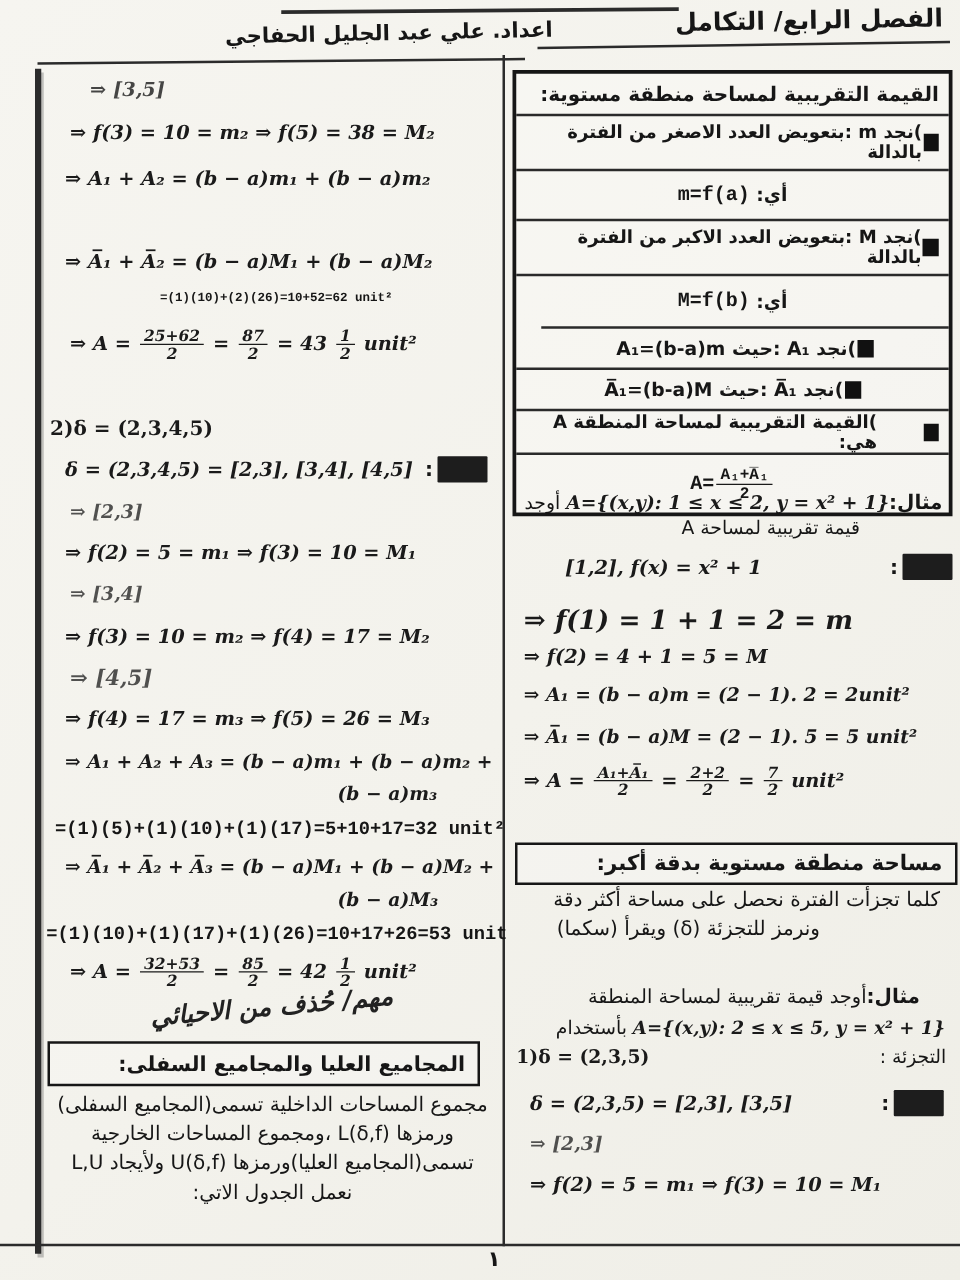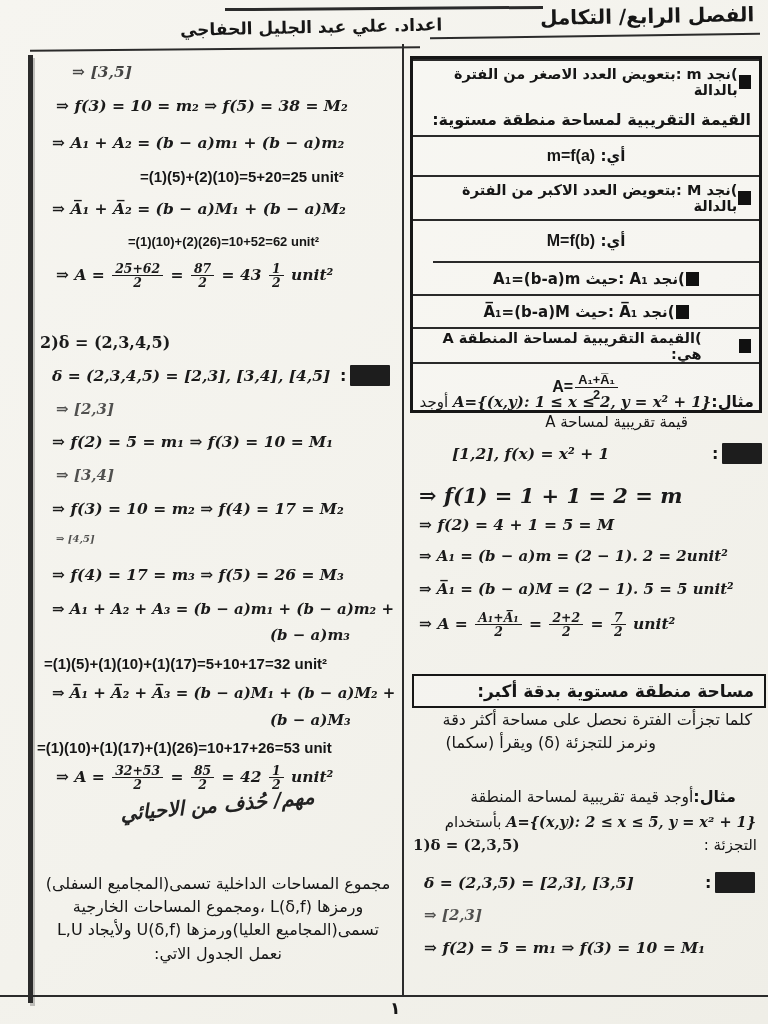--- a/index.html
+++ b/index.html
@@ -4,21 +4,21 @@
 <style>
   html,body{margin:0;padding:0;}
   .page{
     position:relative; width:768px; height:1024px; overflow:hidden;
     background:linear-gradient(135deg,#f6f5f0 0%,#f3f2ec 55%,#efeee7 100%);
     font-family:"DejaVu Sans",sans-serif; color:#161616;
   }
   .abs{position:absolute;}
   .ar{direction:rtl; unicode-bidi:plaintext;}
   .math{font-family:"DejaVu Serif",serif; font-style:italic; font-weight:700; color:#1a1a1a; white-space:nowrap;}
-  .sansf{font-family:Liberation Sans, sans-serif; font-weight:700; white-space:nowrap;}
+  .sansf{font-family:Liberation Mono, monospace; font-weight:700; white-space:nowrap;}
   .bold{font-weight:700;}
   .ltr{direction:ltr; unicode-bidi:embed; display:inline-block;}
   .rule{background:#2b2b2b;}
   .frac{display:inline-block; vertical-align:-0.55em; text-align:center; font-size:0.8em; line-height:1.05; margin:0 2px;}
   .frac .fn{display:block; border-bottom:1.6px solid #1a1a1a; padding:0 3px;}
   .frac .fd{display:block;}
   .redact{display:inline-block; width:40px; height:21px; background:#1d1d1d; border-radius:1px;}
   .redact-sm{display:inline-block; width:13px; height:14px; background:#111; margin-left:1px; vertical-align:-2px;}
   .sol{display:flex; align-items:center; gap:4px; font-weight:700;}
   .tablebox{border:3px solid #161616; background:rgba(255,255,255,0.25);}
@@ -37,26 +37,26 @@
   <div class="abs rule" style="left:430px; top:35px; width:330px; height:2px; transform:rotate(-0.8deg);"></div>
   <div class="abs ar bold" style="left:180px; top:17px; font-size:17px; transform:rotate(-1.2deg);">اعداد. علي عبد الجليل الحفاجي</div>
   <div class="abs rule" style="left:30px; top:48px; width:390px; height:2px; transform:rotate(-0.5deg);"></div>
 
   <div class="abs rule" style="left:28px; top:55px; width:5px; height:948px; box-shadow:2px 3px 0 rgba(30,30,30,0.25);"></div>
   <div class="abs rule" style="left:402px; top:44px; width:2px; height:953px;"></div>
   <div class="abs rule" style="left:0px; top:995px; width:768px; height:2px;"></div>
   <div class="abs ar bold" style="left:390px; top:998px; font-size:17px;">١</div>
 
   <div class="abs tablebox ar" style="left:410px; top:56px; width:346px;">
+    <div class="trow" style="border-top:none; height:28px; font-size:16px;">
+      <span>القيمة التقريبية لمساحة منطقة مستوية:</span>
+    </div>
     <div class="trow" style="height:38px; font-size:14.5px;">
       <span class="redact-sm"></span>
       <span>)نجد m :بتعويض العدد الاصغر من الفترة بالدالة</span>
-    </div>
-    <div class="trow" style="border-top:none; height:28px; font-size:16px;">
-      <span>القيمة التقريبية لمساحة منطقة مستوية:</span>
     </div>
     <div class="trow center" style="height:34px;">
       <span>أي:</span>&nbsp;
       <span class="ltr sansf" style="font-size:16px;">m=f(a)</span>
     </div>
     <div class="trow" style="height:38px; font-size:14.5px;">
       <span class="redact-sm"></span>
       <span>)نجد M :بتعويض العدد الاكبر من الفترة بالدالة</span>
     </div>
     <div class="trow center" style="height:36px;">
@@ -131,23 +131,22 @@
     <span>:</span>
     <span class="redact"></span>
   </div>
   <div class="abs math" style="left:424px; top:873px; font-size:15.5px;">δ = (2,3,5) = [2,3], [3,5]</div>
   <div class="abs math" style="left:424px; top:906px; font-size:15px; opacity:0.75;">⇒ [2,3]</div>
   <div class="abs math" style="left:424px; top:938px; font-size:15.5px;">⇒ f(2) = 5 = m₁ ⇒ f(3) = 10 = M₁</div>
 
   <div class="abs math" style="left:72px; top:62px; font-size:15.5px; opacity:0.8;">⇒ [3,5]</div>
   <div class="abs math" style="left:56px; top:96px; font-size:15.5px;">⇒ f(3) = 10 = m₂ ⇒ f(5) = 38 = M₂</div>
   <div class="abs math" style="left:52px; top:133px; font-size:15.5px;">⇒ A₁ + A₂ = (b − a)m₁ + (b − a)m₂</div>
-  <div class="abs sansf" style="left:140px; top:168px; font-size:15px;">=(1)(5)+(2)(10)=5+20=25 unit²</div>
   <div class="abs math" style="left:52px; top:199px; font-size:15.5px;">⇒ A̅₁ + A̅₂ = (b − a)M₁ + (b − a)M₂</div>
-  <div class="abs sansf" style="left:128px; top:234px; font-size:13px;">=(1)(10)+(2)(26)=10+52=62 unit²</div>
+  <div class="abs sansf" style="left:128px; top:234px; font-size:10px;">=(1)(10)+(2)(26)=10+52=62 unit²</div>
   <div class="abs math" style="left:56px; top:262px; font-size:15.5px;">
     <span>⇒ A =</span>
     <span class="frac"><span class="fn">25+62</span><span class="fd">2</span></span>
     <span>=</span>
     <span class="frac"><span class="fn">87</span><span class="fd">2</span></span>
     <span>= 43</span>
     <span class="frac"><span class="fn">1</span><span class="fd">2</span></span>
     <span>unit²</span>
   </div>
 
@@ -155,35 +154,38 @@
 
   <div class="abs sol" style="left:340px; top:365px;">
     <span>:</span>
     <span class="redact"></span>
   </div>
   <div class="abs math" style="left:52px; top:366px; font-size:15.5px;">δ = (2,3,4,5) = [2,3], [3,4], [4,5]</div>
   <div class="abs math" style="left:56px; top:400px; font-size:15px; opacity:0.75;">⇒ [2,3]</div>
   <div class="abs math" style="left:52px; top:432px; font-size:15.5px;">⇒ f(2) = 5 = m₁ ⇒ f(3) = 10 = M₁</div>
   <div class="abs math" style="left:56px; top:466px; font-size:15px; opacity:0.75;">⇒ [3,4]</div>
   <div class="abs math" style="left:52px; top:499px; font-size:15.5px;">⇒ f(3) = 10 = m₂ ⇒ f(4) = 17 = M₂</div>
-  <div class="abs math" style="left:56px; top:533px; font-size:10px; opacity:0.75;">⇒ [4,5]</div>
+  <div class="abs math" style="left:56px; top:533px; font-size:17px; opacity:0.75;">⇒ [4,5]</div>
   <div class="abs math" style="left:52px; top:565px; font-size:15.5px;">⇒ f(4) = 17 = m₃ ⇒ f(5) = 26 = M₃</div>
   <div class="abs math" style="left:52px; top:600px; font-size:15px;">⇒ A₁ + A₂ + A₃ = (b − a)m₁ + (b − a)m₂ +</div>
   <div class="abs math" style="left:270px; top:626px; font-size:15px;">(b − a)m₃</div>
   <div class="abs sansf" style="left:44px; top:655px; font-size:15px;">=(1)(5)+(1)(10)+(1)(17)=5+10+17=32 unit²</div>
   <div class="abs math" style="left:52px; top:684px; font-size:15px;">⇒ A̅₁ + A̅₂ + A̅₃ = (b − a)M₁ + (b − a)M₂ +</div>
   <div class="abs math" style="left:270px; top:711px; font-size:15px;">(b − a)M₃</div>
   <div class="abs sansf" style="left:37px; top:739px; font-size:15px;">=(1)(10)+(1)(17)+(1)(26)=10+17+26=53 unit</div>
   <div class="abs math" style="left:56px; top:764px; font-size:15.5px;">
     <span>⇒ A =</span>
     <span class="frac"><span class="fn">32+53</span><span class="fd">2</span></span>
     <span>=</span>
     <span class="frac"><span class="fn">85</span><span class="fd">2</span></span>
     <span>= 42</span>
     <span class="frac"><span class="fn">1</span><span class="fd">2</span></span>
     <span>unit²</span>
   </div>
 
   <div class="abs ar hw" style="left:120px; top:793px; font-size:20px; transform:rotate(-5deg);">مهم/ حُذف من الاحيائي</div>
 
+  <div class="abs boxed ar" style="left:38px; top:833px; width:322px; height:28px; font-size:16.5px;">
+    <span>المجاميع العليا والمجاميع السفلى:</span>
+  </div>
   <div class="abs ar" style="left:44px; top:872px; width:348px; font-size:16px; line-height:1.45; text-align:center;">مجموع المساحات الداخلية تسمى(المجاميع السفلى) ورمزها L(δ,f) ،ومجموع المساحات الخارجية تسمى(المجاميع العليا)ورمزها U(δ,f) ولأيجاد L,U نعمل الجدول الاتي:</div>
 
 </div>
 
 </body></html>

